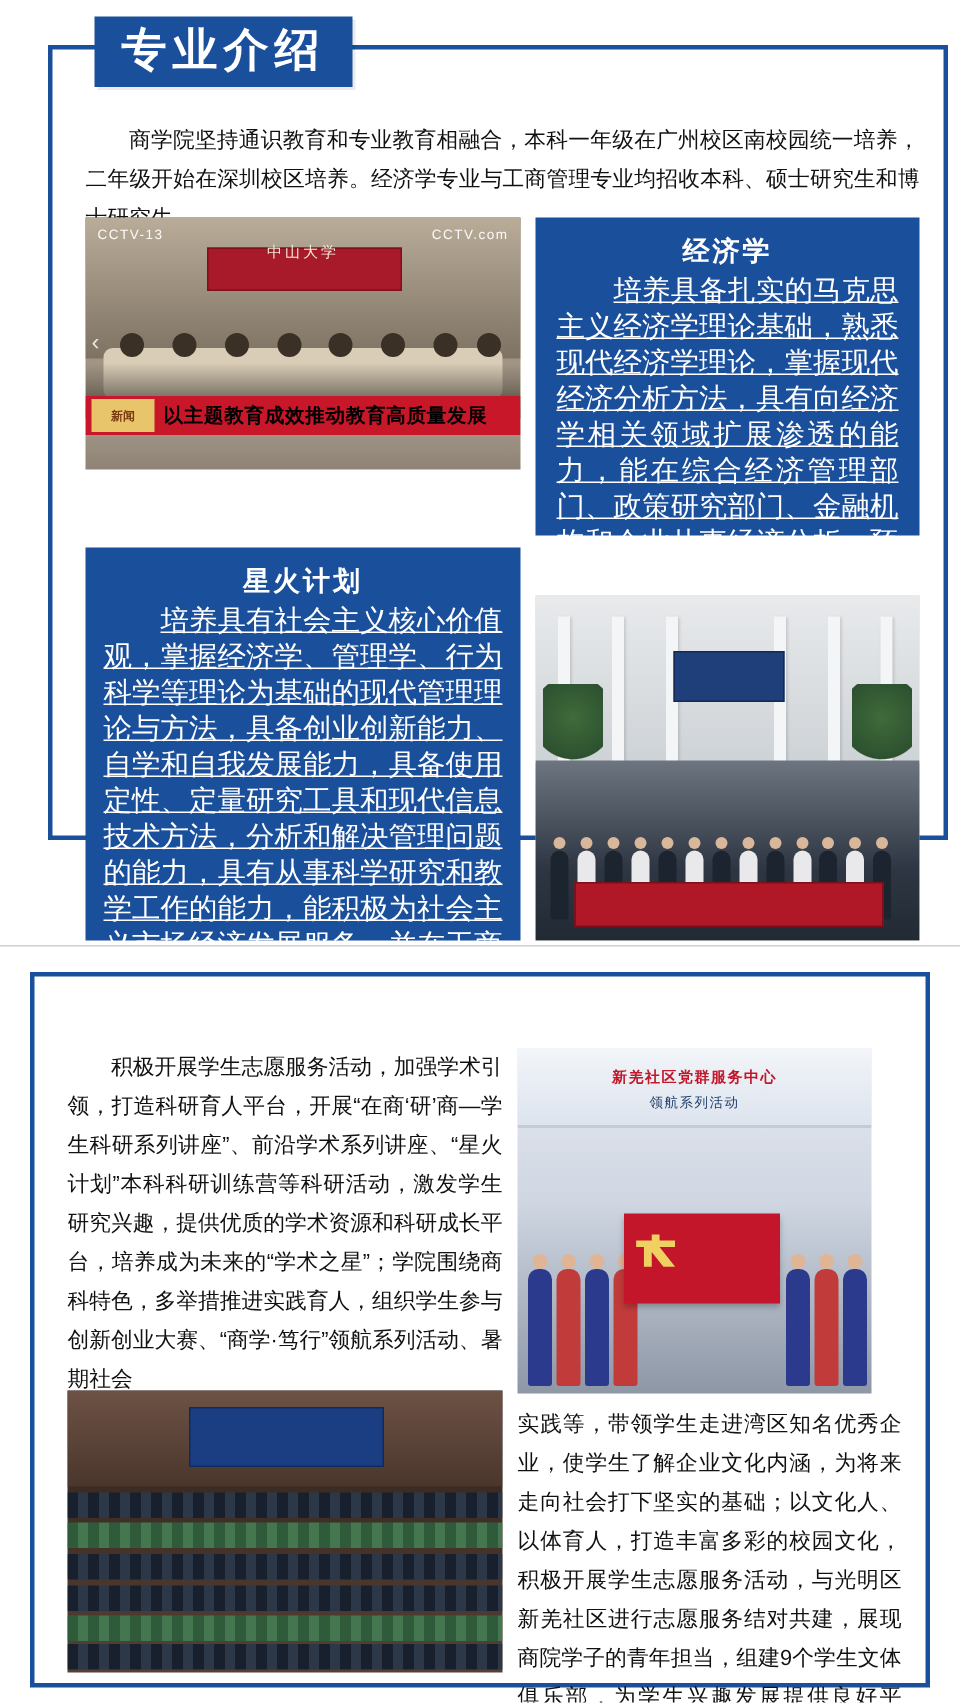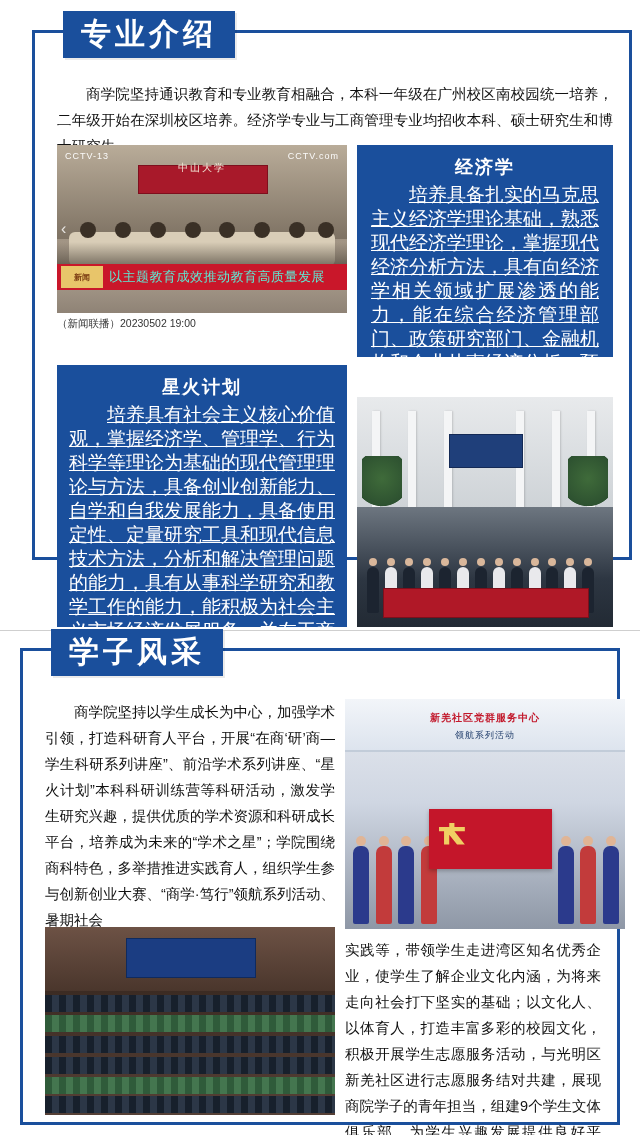--- a/index.html
+++ b/index.html
@@ -129,21 +129,21 @@
     left: 0; bottom: 23px; width: 100%; height: 26px;
     background: #c9172a;
     display: flex; align-items: center;
   }
   #photo-news .redbar .logo {
     width: 42px; height: 22px; background: #e8c56a; margin-left: 4px;
     display:flex; align-items:center; justify-content:center;
     font-size: 8px; color:#7a3b12; font-weight:bold;
   }
   #photo-news .redbar .txt {
-    color: #5eead4; font-size: 13px; font-weight: normal; margin-left: 6px;
+    color: #000000; font-size: 13px; font-weight: bold; margin-left: 6px;
     white-space: nowrap; letter-spacing: 0.5px;
   }
   #photo-news .ticker {
     position: absolute; left:0; bottom:0; width:100%; height:23px;
     background: #0d2a63; color:#ffd; font-size:9px;
     display:flex; align-items:center; padding-left:6px;
     overflow:hidden; white-space:nowrap;
   }
   #photo-news .cctv {
     position:absolute; left: 8px; top: 6px; color:#fff; font-size:9px;
@@ -255,21 +255,21 @@
   
   #students-intro {
     position: absolute;
     left: 22px;
     top: 48px;
     width: 290px;
   }
   #photo-volunteer {
     left: 322px;
     top: 48px;
-    width: 280px;
+    width: 236px;
     height: 230px;
     background: linear-gradient(180deg,#e7eaf0 0%, #cfd6e2 45%, #8e97a6 100%);
   }
   #photo-volunteer .topbanner {
     position:absolute; left:0; top:0; width:100%; height:22%;
     background: linear-gradient(180deg,#f2f5f9 0%,#dde4ee 100%);
     border-bottom: 2px solid #c2ccd9;
   }
   #photo-volunteer .title-red {
     position:absolute; left:50%; transform:translateX(-50%); top:5%;
@@ -366,21 +366,20 @@
       </div>
       <div class="seated"></div>
       <div class="cctv">CCTV-13</div>
       <div class="cctv2">CCTV.com</div>
       <div class="arrow-l">‹</div>
       <div class="redbar">
         <div class="logo">新闻</div>
         <div class="txt">以主题教育成效推动教育高质量发展</div>
       </div>
     </div>
-    <div id="news-caption">（新闻联播）20230502 19:00</div>
 
     <div id="card-econ">
       <div class="card-title">经济学</div>
       <div class="card-body">培养具备扎实的马克思主义经济学理论基础，熟悉现代经济学理论，掌握现代经济分析方法，具有向经济学相关领域扩展渗透的能力，能在综合经济管理部门、政策研究部门、金融机构和企业从事经济分析、预测、规划和管理工作的专业人才。</div>
     </div>
 
     <div id="card-ba">
       <div class="card-title">星火计划</div>
       <div class="card-body">培养具有社会主义核心价值观，掌握经济学、管理学、行为科学等理论为基础的现代管理理论与方法，具备创业创新能力、自学和自我发展能力，具备使用定性、定量研究工具和现代信息技术方法，分析和解决管理问题的能力，具有从事科学研究和教学工作的能力，能积极为社会主义市场经济发展服务，并在工商管理方面作出创造性成果的高级科研和教学人才。</div>
     </div>
@@ -411,23 +410,22 @@
       <div class="person w" style="left:81%"></div>
       <div class="person" style="left:88%"></div>
       <div class="banner-red"></div>
     </div>
   </div>
 
   <div id="divider"></div>
 
   <div class="section" id="section-students">
 
-    <div class="banner">学子风采</div>
-
-    <div class="para" id="students-intro">商学院坚持以学生成长为中心，加强学术引领，打造科研育人平台，开展“在商‘研’商—学生科研系列讲座”、前沿学术系列讲座、“星火计划”本科科研训练营等科研活动，激发学生研究兴趣，提供优质的学术资源和科研成长平台，培养成为未来的“学术之星”；学院围绕商科特色，多举措推进实践育人，组织学生参与创新创业大赛、“商学·笃行”领航系列活动、暑期社会</div>
+
+    <div class="para" id="students-intro">积极开展学生志愿服务活动，加强学术引领，打造科研育人平台，开展“在商‘研’商—学生科研系列讲座”、前沿学术系列讲座、“星火计划”本科科研训练营等科研活动，激发学生研究兴趣，提供优质的学术资源和科研成长平台，培养成为未来的“学术之星”；学院围绕商科特色，多举措推进实践育人，组织学生参与创新创业大赛、“商学·笃行”领航系列活动、暑期社会</div>
 
     <div class="photo" id="photo-volunteer">
       <div class="topbanner"></div>
       <div class="title-red">新羌社区党群服务中心</div>
       <div class="title-sub">领航系列活动</div>
       <div class="vol" style="left:3%;  background:#2b3a8c;"></div>
       <div class="vol" style="left:11%; background:#c23b3b;"></div>
       <div class="vol" style="left:19%; background:#2b3a8c;"></div>
       <div class="vol" style="left:27%; background:#c23b3b;"></div>
       <div class="flag">

